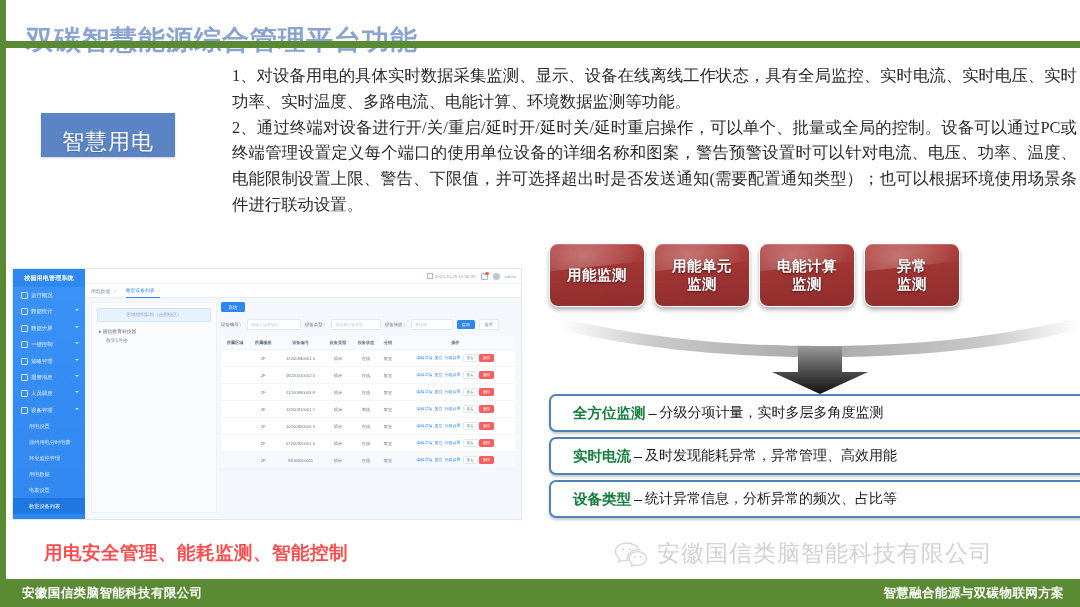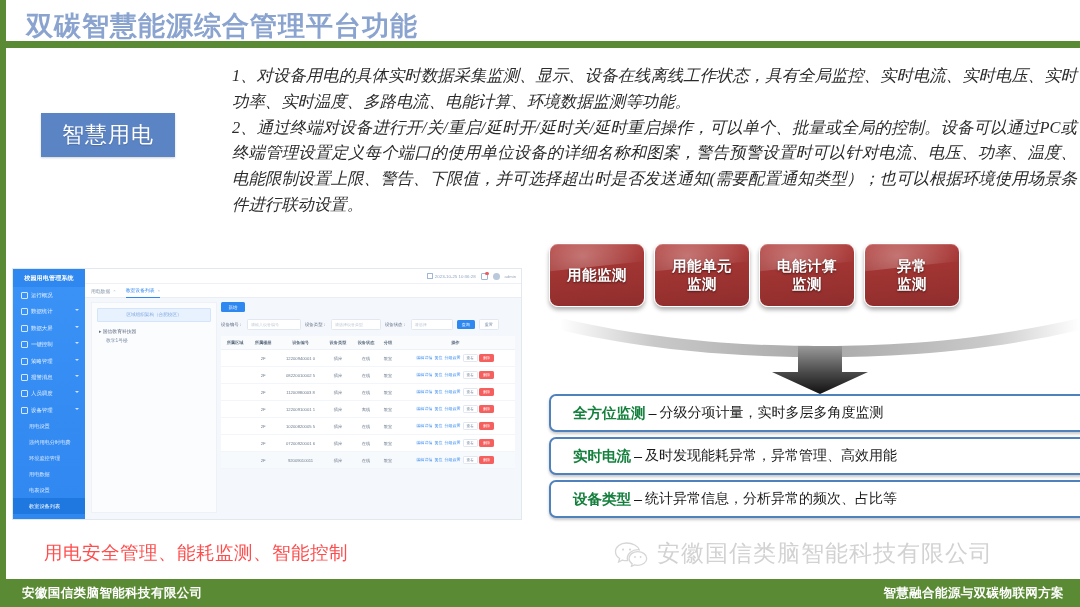--- a/index.html
+++ b/index.html
@@ -13,53 +13,53 @@
   .slide{position:absolute;inset:0;width:1080px;height:607px;background:#fff;}
 
   
   .edge-bar{
     position:absolute;left:0;top:0;width:6px;height:607px;
     background:#5b8a34;
   }
 
   
   .title{
-    position:absolute;left:26px;top:8px;
+    position:absolute;left:26px;top:22px;
     font-size:27px;font-weight:700;letter-spacing:1px;
     color:#8aa4cf;
     font-family:"Liberation Serif","DejaVu Serif",serif;
     text-shadow:0 1px 0 rgba(255,255,255,.7);
     white-space:nowrap;
   }
   .title-rule{
     position:absolute;left:6px;top:41px;width:1074px;height:7px;
     background:#5b8a34;
   }
 
   
   .tagbox{
     position:absolute;left:41px;top:113px;width:134px;height:44px;
     background:#5b84c4;
-    display:flex;align-items:center;justify-content:center;
+    display:flex;align-items:flex-end;justify-content:center;
     box-shadow:0 1px 2px rgba(0,0,0,.18);
   }
   .tagbox span{
     color:#ffffff;font-size:22px;font-weight:400;letter-spacing:1px;
     font-family:"Liberation Serif","DejaVu Serif",serif;
     text-shadow:0 1px 1px rgba(0,0,0,.18);
   }
 
   
   .para{
     position:absolute;left:232px;top:63px;width:845px;
     color:#2b2b2b;font-size:16.4px;line-height:25.8px;
     font-family:"Liberation Serif","DejaVu Serif",serif;
     text-align:justify;
   }
-  .para p{margin:0;font-style:italic;}
+  .para p{margin:0;}
 
   
   .shot{
     position:absolute;left:12px;top:268px;width:508px;height:250px;
     background:#ffffff;
     border:1px solid #e3e8ef;
     overflow:hidden;
     font-family:"Liberation Sans","DejaVu Sans",sans-serif;
   }
   .shot-side{
@@ -190,21 +190,21 @@
   #bb0{top:394px;}
   #bb1{top:437px;}
   #bb2{top:480px;}
   .bluebox b{font-size:14.5px;color:#15803d;font-weight:700;}
   .bluebox em{font-style:normal;font-size:14.5px;color:#1a1a1a;margin:0 3px;}
   .bluebox i{font-style:normal;font-size:14px;color:#1a1a1a;}
 
   
   .redcap{
     position:absolute;left:44px;top:540px;
-    color:#ff4d4d;font-size:18.5px;font-weight:400;letter-spacing:.5px;
+    color:#ff4d4d;font-size:18.5px;font-weight:700;letter-spacing:.5px;
     font-family:"Liberation Serif","DejaVu Serif",serif;
   }
 
   
   .wmark{
     position:absolute;left:614px;top:538px;display:flex;align-items:center;gap:9px;
     color:#d2d2d2;font-size:23px;letter-spacing:1px;
     font-family:"Liberation Sans","DejaVu Sans",sans-serif;
   }
 

